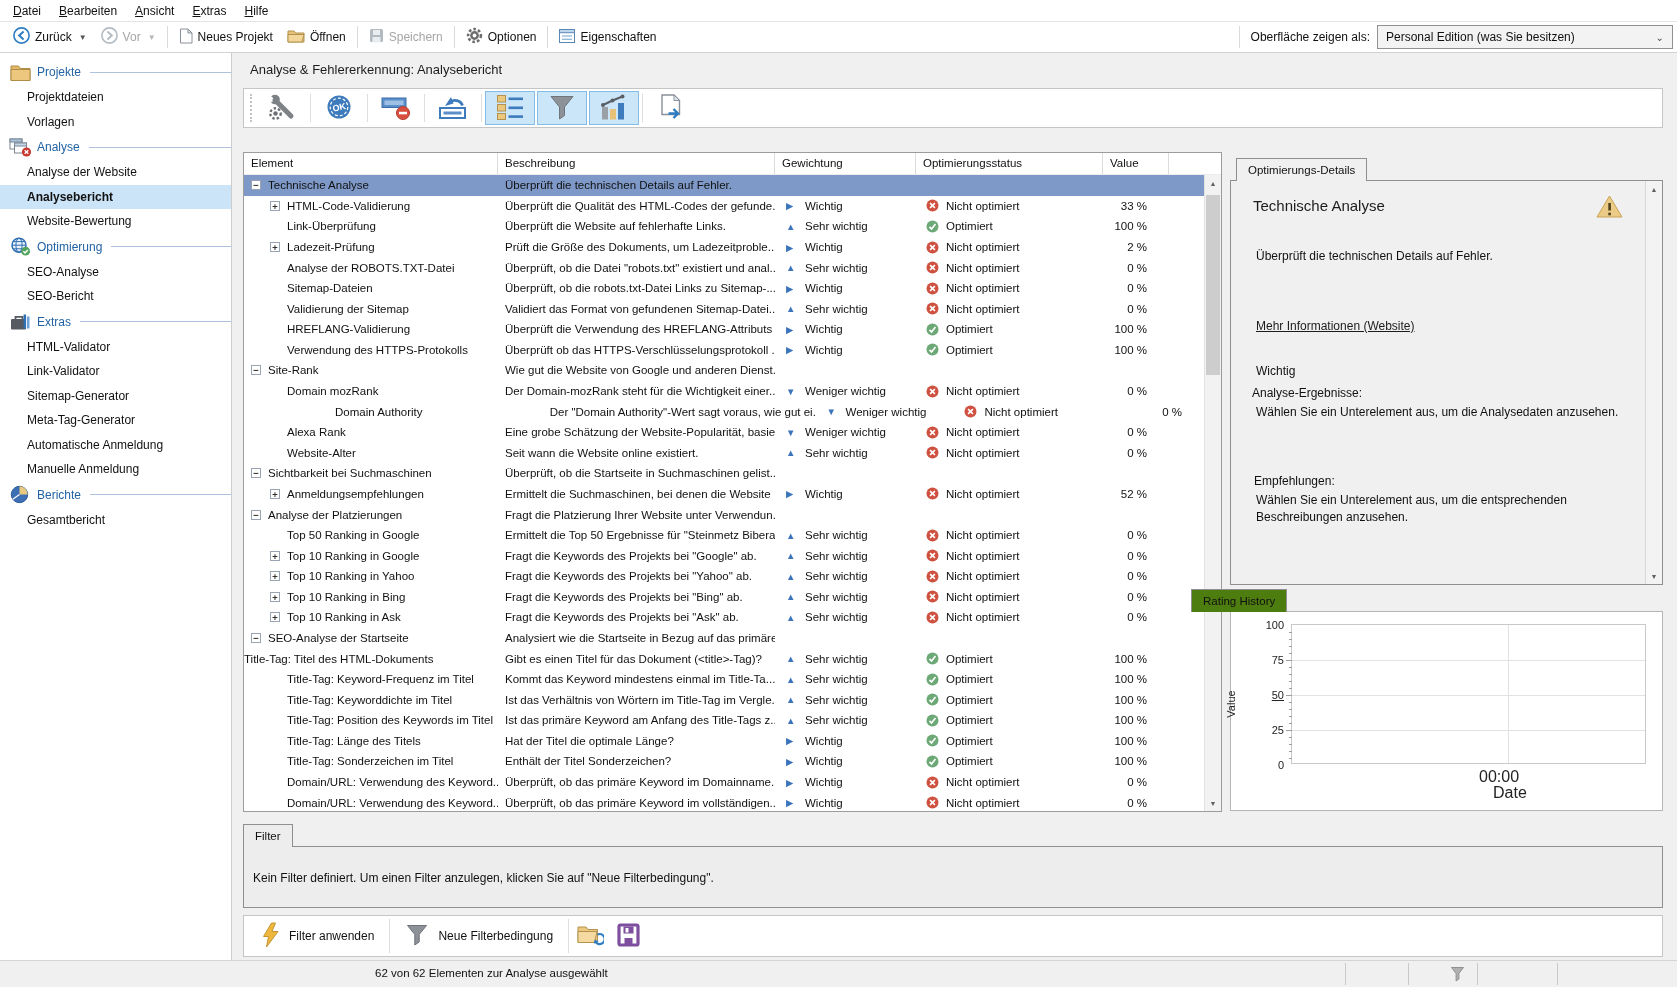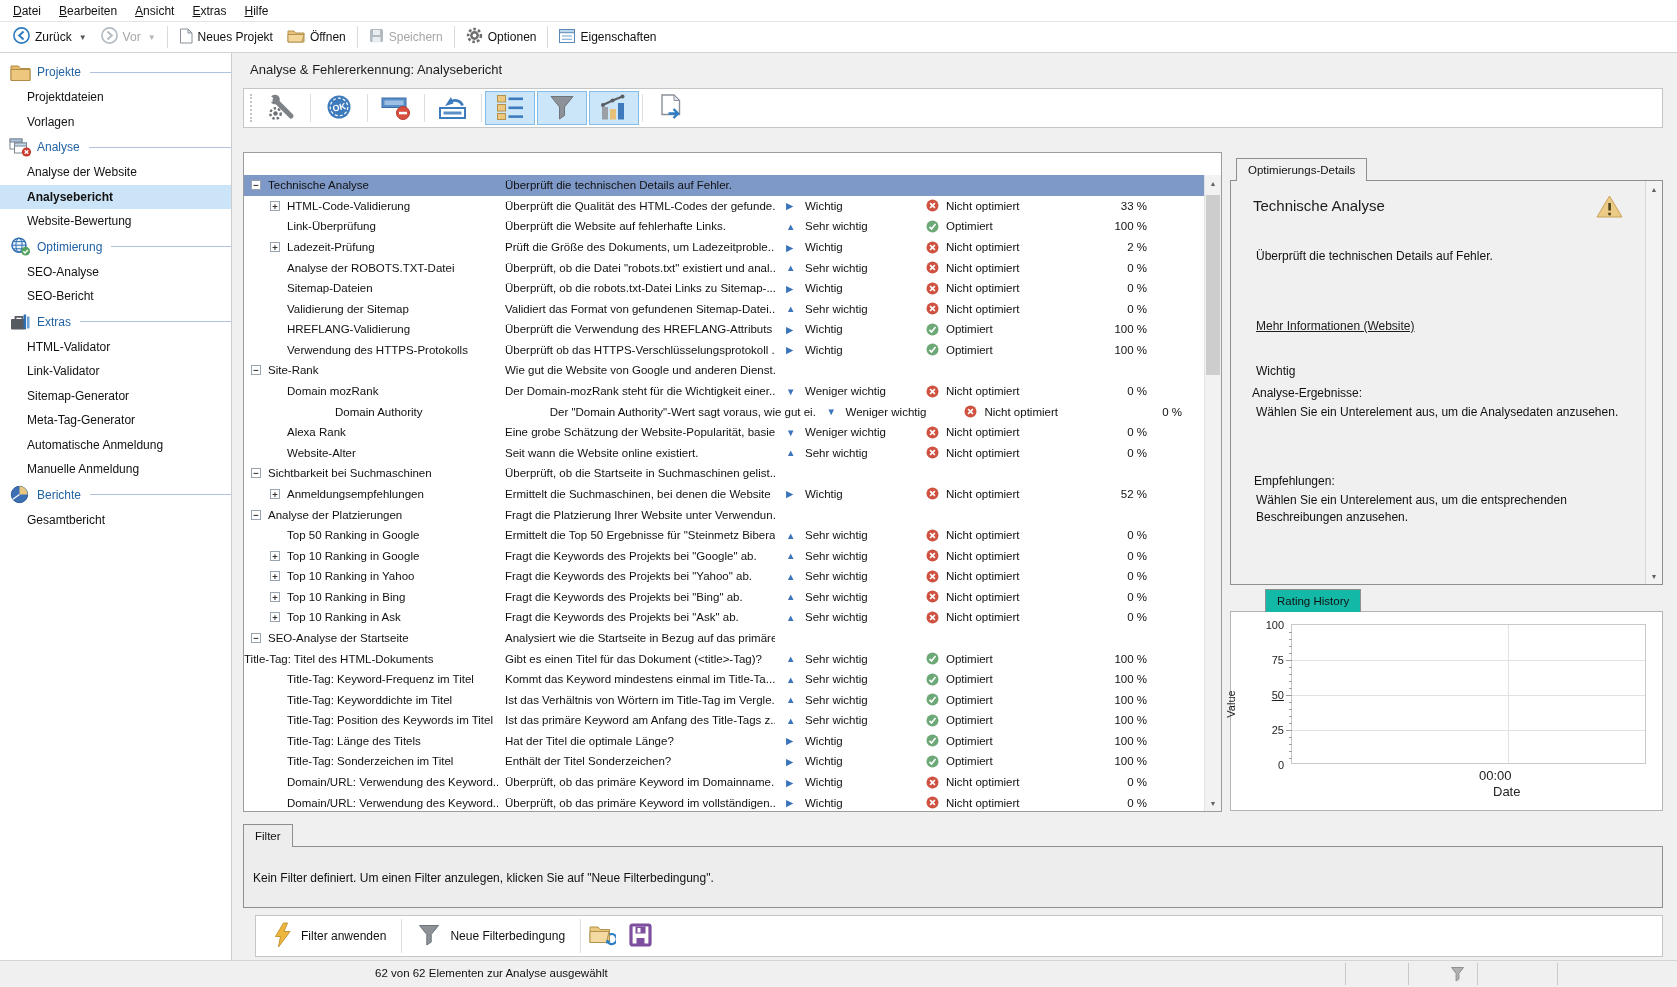--- a/index.html
+++ b/index.html
@@ -98,27 +98,27 @@
   .d-scroll .arr.down{position:absolute;bottom:0;left:0;right:0}
 
   
   .chart-box{position:absolute;left:997px;top:558px;width:433px;height:200px;background:#fff;border:1px solid #b5b5b5}
   .plot{position:absolute;left:60px;top:12px;width:355px;height:140px;border:1px solid #c9c9c9;background:#fff}
   .gridh{position:absolute;left:0;right:0;height:1px;background:#e2e2e2}
   .gridv{position:absolute;top:0;bottom:0;width:1px;background:#e2e2e2}
   .ytick{position:absolute;height:1px;background:#9d9d9d}
   .ylab{position:absolute;width:34px;text-align:right;font-size:11px;color:#222}
   .ylabel{position:absolute;left:-14px;top:86px;transform:rotate(-90deg);font-size:11px;color:#222}
-  .xlab{position:absolute;font-size:13px;color:#222}
+  .xlab{position:absolute;font-size:16px;color:#222}
 
   
   .filter-box{position:absolute;left:10px;top:793px;right:14px;height:62px;background:#ededed;
               border:1px solid #8f8f8f}
   .filter-text{position:absolute;left:9px;top:24px}
-  .filter-actions{position:absolute;left:22px;top:862px;right:14px;height:42px;background:#fff;
+  .filter-actions{position:absolute;left:10px;top:862px;right:14px;height:42px;background:#fff;
                   border:1px solid #c5c5c5;display:flex;align-items:center;padding-left:4px}
   .fa-btn{display:flex;align-items:center;gap:9px;padding:0 13px;height:36px;white-space:nowrap}
   .fa-sep{width:1px;height:34px;background:#dedede;margin:0 2px}
   .fa-ibtn{width:38px;height:36px;display:flex;align-items:center;justify-content:center}
 
   
   .statusbar{position:absolute;left:0;right:0;bottom:0;height:27px;background:#f0f0f0;
              border-top:1px solid #d4d4d4;font-size:11.5px}
   .status-text{position:absolute;left:375px;top:6px}
   .st-sep{position:absolute;top:2px;bottom:2px;width:1px;background:#c9c9c9}
@@ -187,20 +187,28 @@
   </div>
   <div class="tb-sep"></div>
   <div class="tb-btn">
     <span class="ic"><svg width="16" height="14" viewBox="0 0 16 14">
           <rect x="0.5" y="0.5" width="15" height="13" fill="#fff" stroke="#5b87b5"></rect>
           <rect x="0.5" y="0.5" width="15" height="3.2" fill="#bcd6ee" stroke="#5b87b5"></rect>
           <line x1="3" y1="7" x2="13" y2="7" stroke="#8fb6da" stroke-width="1.3"></line>
           <line x1="3" y1="10.3" x2="13" y2="10.3" stroke="#8fb6da" stroke-width="1.3"></line>
         </svg></span>
     <span>Eigenschaften</span>
+  </div>
+  <div class="tb-right">
+    <div class="tb-sep"></div>
+    <span>Oberfläche zeigen als:</span>
+    <div class="tb-select">
+      <span>Personal Edition (was Sie besitzen)</span>
+      <span class="chev">⌄</span>
+    </div>
   </div>
 </div>
 
 <div class="sidebar" id="sidebar">
     <div class="sb-head">
       <span class="ic">
         <svg width="21" height="17" viewBox="0 0 21 17">
           <path d="M1 2 h7.5 l2 2.5 H20 v12 H1 z" fill="#e5b86a" stroke="#b08c44"></path>
           <path d="M1 5.5 h19 v11 H1 z" fill="#eec77e" stroke="#b08c44"></path>
         </svg>
@@ -348,20 +356,28 @@
         <span><svg width="30" height="28" viewBox="0 0 30 28">
             <path d="M6 2 h12 l5.5 5.5 V21.5 H6 z" fill="#fff" stroke="#8a9099" stroke-width="1.4"></path>
             <path d="M18 2 l5.5 5.5 H18 z" fill="#e2e8ee" stroke="#8a9099"></path>
             <path d="M12.5 20.5 h9 m-4-4.5 l4.5 4.5 l-4.5 4.5" stroke="#2e7dc2" stroke-width="2.4" fill="none"></path>
           </svg></span>
       </div>
     </div>
 
 
   <div class="table-panel">
+    <div class="thead" id="thead">
+        <div class="th" style="width: 254px;">Element</div>
+        <div class="th" style="width: 277px;">Beschreibung</div>
+        <div class="th" style="width: 141px;">Gewichtung</div>
+        <div class="th" style="width: 187px;">Optimierungsstatus</div>
+        <div class="th" style="width: 66px;">Value</div>
+        <div class="th filler"></div>
+      </div>
     <div class="tbody" id="tbody">
         <div class="trow selected">
           <div class="cell c-el" style="padding-left: 7px;">
             <span class="expand">−</span>
             <span class="el-label">Technische Analyse</span>
           </div>
           <div class="cell c-desc">Überprüft die technischen Details auf Fehler.</div>
           <div class="cell c-weight"></div>
           <div class="cell c-status"></div>
           <div class="cell c-value"></div>
@@ -959,21 +975,21 @@
       <div class="d-restext">Wählen Sie ein Unterelement aus, um die Analysedaten anzusehen.</div>
       <div class="d-reclabel">Empfehlungen:</div>
       <div class="d-rectext">Wählen Sie ein Unterelement aus, um die entsprechenden Beschreibungen anzusehen.</div>
     </div>
     <div class="d-scroll">
       <div class="arr">▲</div>
       <div class="arr down">▼</div>
     </div>
   </div>
 
-  <div class="tab-single" style="left:1032px;top:536px;background:#14b8a6">
+  <div class="tab-single" style="left:958px;top:536px;background:#4d7c0f">
     <span>Rating History</span>
   </div>
   <div class="chart-box">
     <div class="ylabel">Value</div>
     <div class="plot" id="plot">
         <div class="ytick" style="top: 133px; left: -3px; width: 3px;"></div>
         <div class="ytick" style="top: 126px; left: -3px; width: 3px;"></div>
         <div class="ytick" style="top: 119px; left: -3px; width: 3px;"></div>
         <div class="ytick" style="top: 112px; left: -3px; width: 3px;"></div>
         <div class="gridh" style="top: 105px;"></div>

